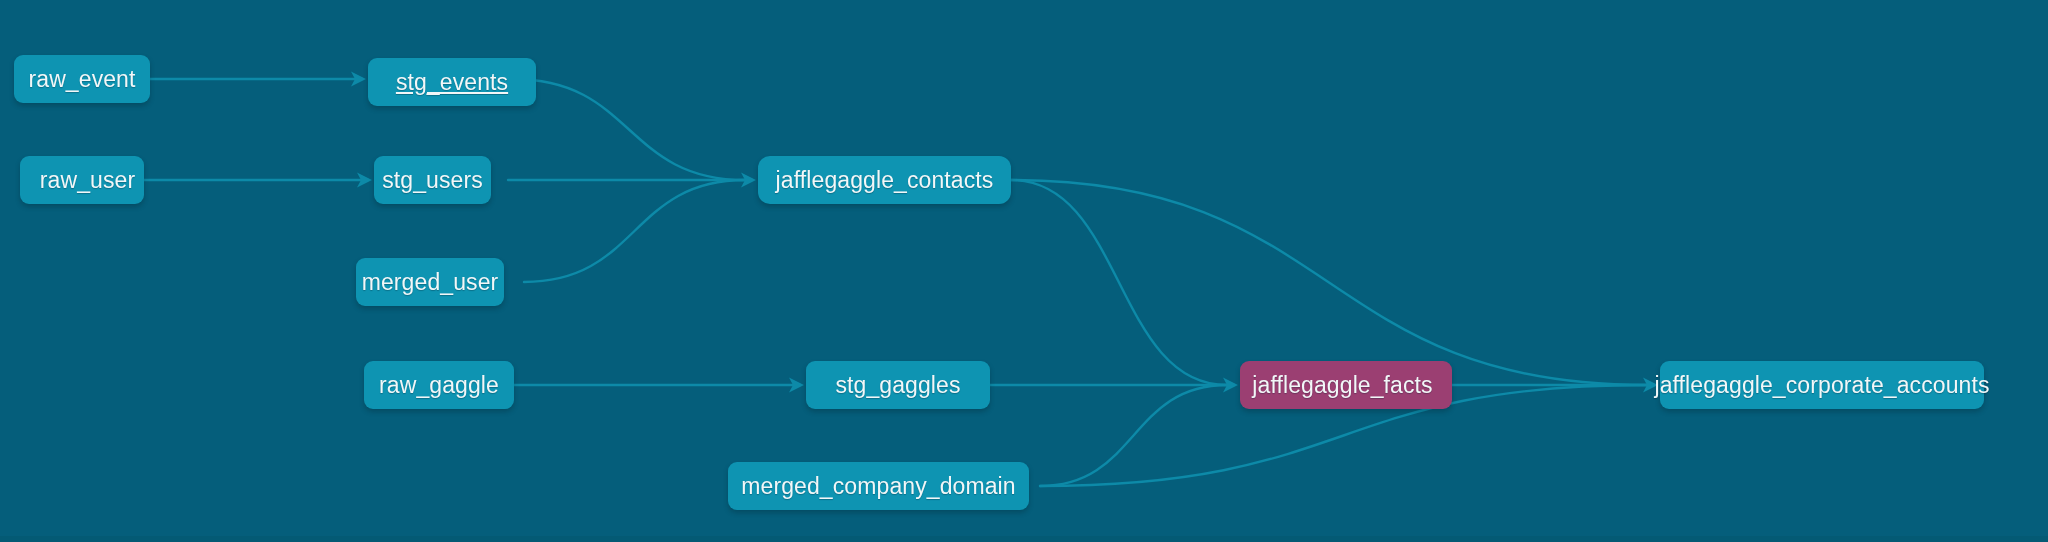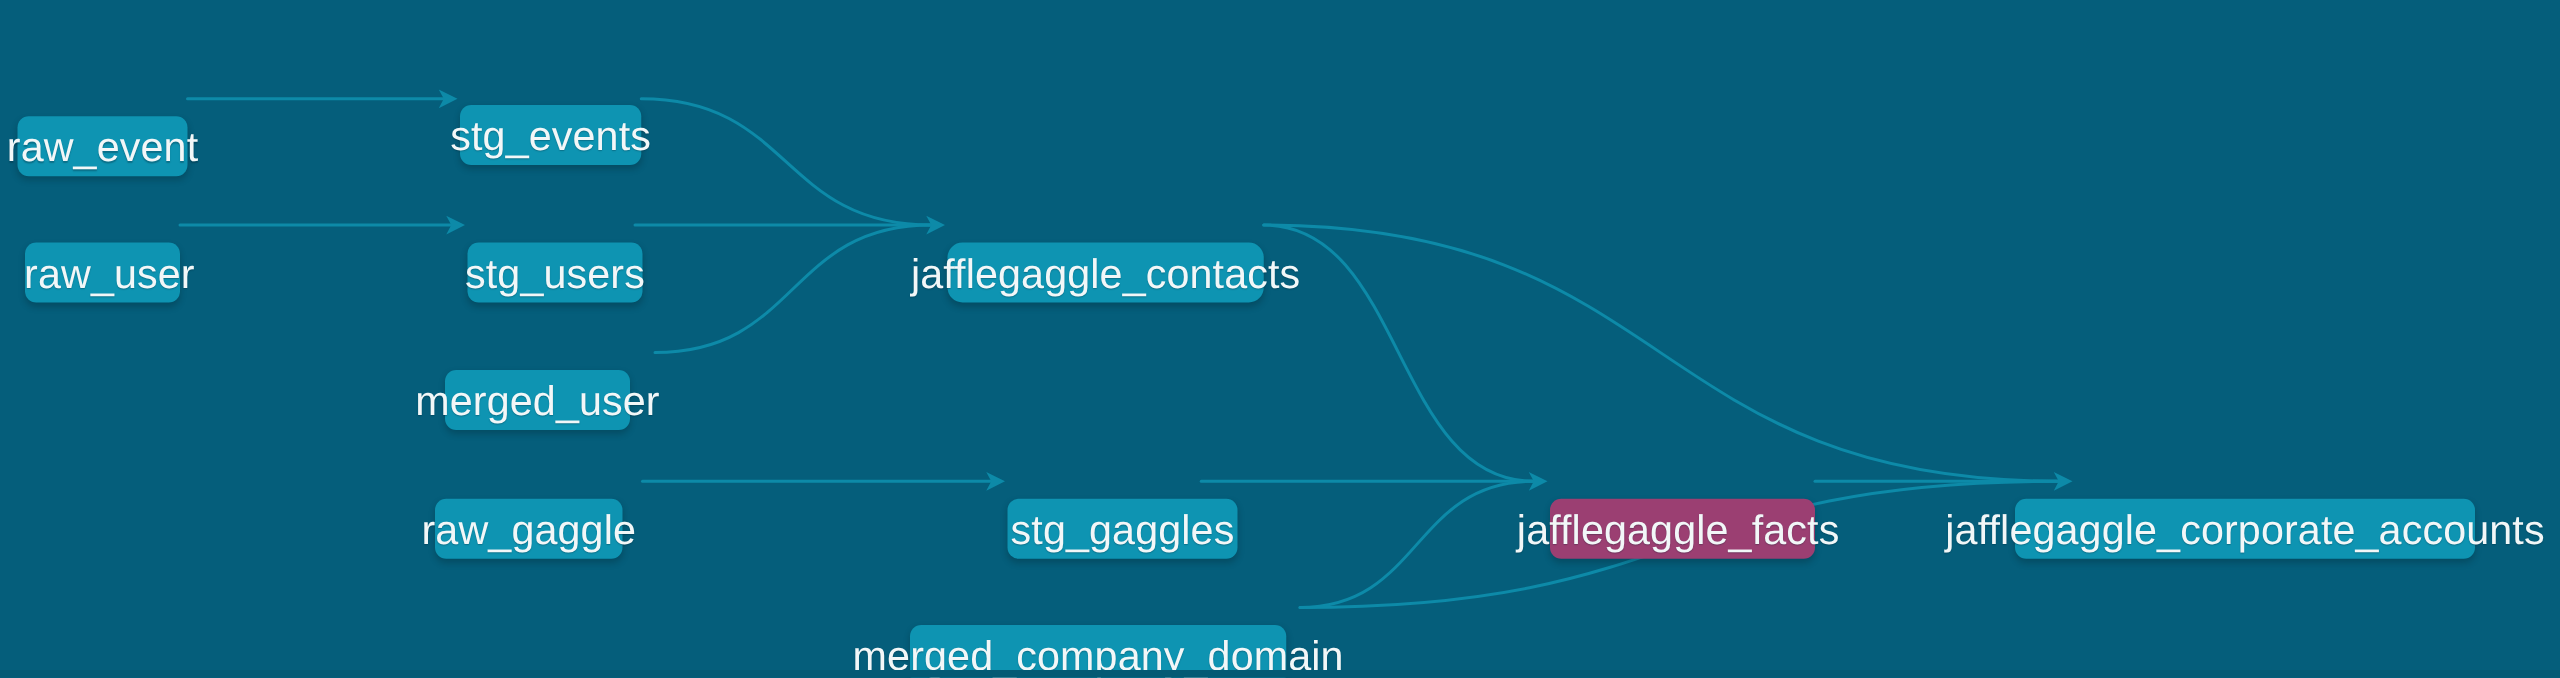--- a/index.html
+++ b/index.html
@@ -36,28 +36,27 @@
     position: absolute;
     height: 48px;
     box-sizing: border-box;
     display: flex;
     align-items: center;
     justify-content: center;
     padding: 0 18px;
     border-radius: 9px;
     background: #0e94b2;
     color: #f2f7f8;
-    font-size: 33px;
+    font-size: 23px;
     line-height: 1;
     white-space: nowrap;
     letter-spacing: 0.1px;
     box-shadow: 0 3px 5px rgba(0, 26, 36, 0.26);
     text-shadow: 0 1px 1px rgba(0, 30, 42, 0.30);
     cursor: pointer;
-    margin-top: 38px;
   }
   .node.selected {
     background: #9b3f72;
   }
   .bottom-band {
     position: absolute;
     left: 0;
     bottom: 0;
     width: 2048px;
     height: 6px;
@@ -86,25 +85,25 @@
       <path d="M372,180 L357,172.5 L361,180 L357,187.5 Z" class="edge-head"></path>
       <path d="M804,385 L789,377.5 L793,385 L789,392.5 Z" class="edge-head"></path>
       <path d="M756,180 L741,172.5 L745,180 L741,187.5 Z" class="edge-head"></path>
       <path d="M1238,385 L1223,377.5 L1227,385 L1223,392.5 Z" class="edge-head"></path>
       <path d="M1658,385 L1643,377.5 L1647,385 L1643,392.5 Z" class="edge-head"></path>
     </svg>
 
   <div id="node-layer">
       <div class="node" style="left: 14px; top: 55px; width: 136px;">raw_event</div>
       <div class="node" style="left: 20px; top: 156px; width: 124px; padding-left: 29px;">raw_user</div>
-      <div class="node" style="left: 368px; top: 46px; width: 145px;">stg_events</div>
-      <div class="node" style="left: 374px; top: 156px; width: 140px;">stg_users</div>
+      <div class="node" style="left: 368px; top: 58px; width: 168px; text-decoration: underline;">stg_events</div>
+      <div class="node" style="left: 374px; top: 156px; width: 117px;">stg_users</div>
       <div class="node" style="left: 356px; top: 258px; width: 148px;">merged_user</div>
-      <div class="node" style="left: 348px; top: 361px; width: 150px;">raw_gaggle</div>
+      <div class="node" style="left: 364px; top: 361px; width: 150px;">raw_gaggle</div>
       <div class="node" style="left: 758px; top: 156px; width: 253px; border-radius: 12px;">jafflegaggle_contacts</div>
       <div class="node" style="left: 806px; top: 361px; width: 184px;">stg_gaggles</div>
       <div class="node" style="left: 728px; top: 462px; width: 301px;">merged_company_domain</div>
       <div class="node selected" style="left: 1240px; top: 361px; width: 212px; padding-left: 11px;">jafflegaggle_facts</div>
-      <div class="node" style="left: 1612px; top: 361px; width: 368px;">jafflegaggle_corporate_accounts</div>
+      <div class="node" style="left: 1660px; top: 361px; width: 324px;">jafflegaggle_corporate_accounts</div>
     </div>
 
   <div class="bottom-band"></div>
 </div>
 
 </body></html>

